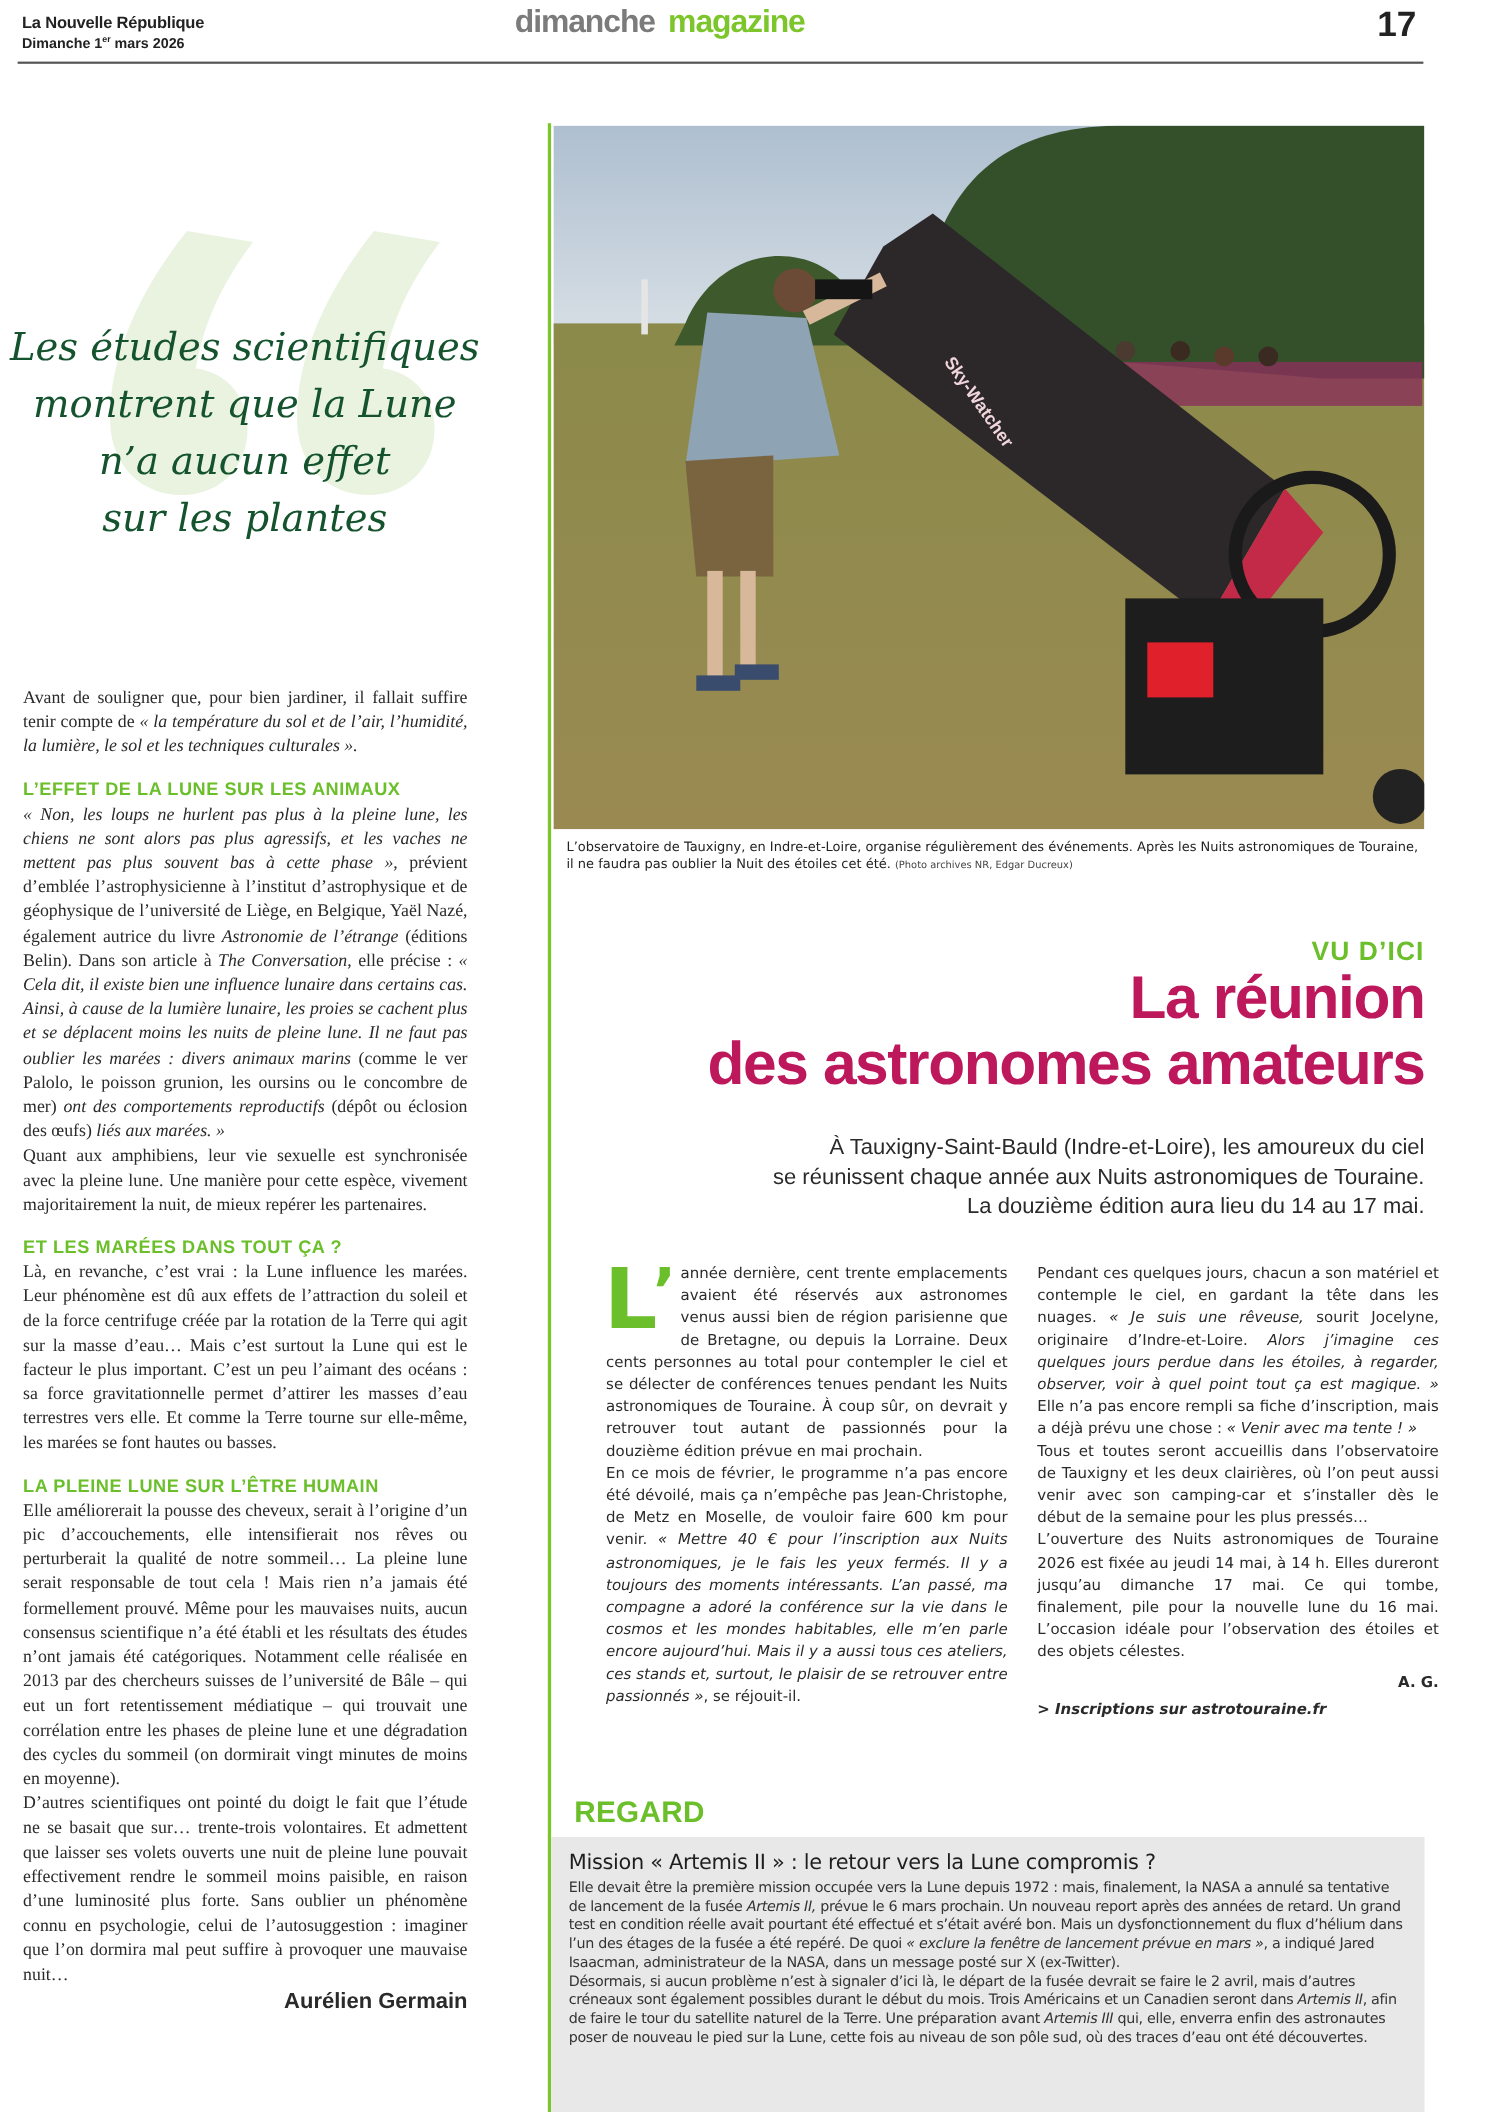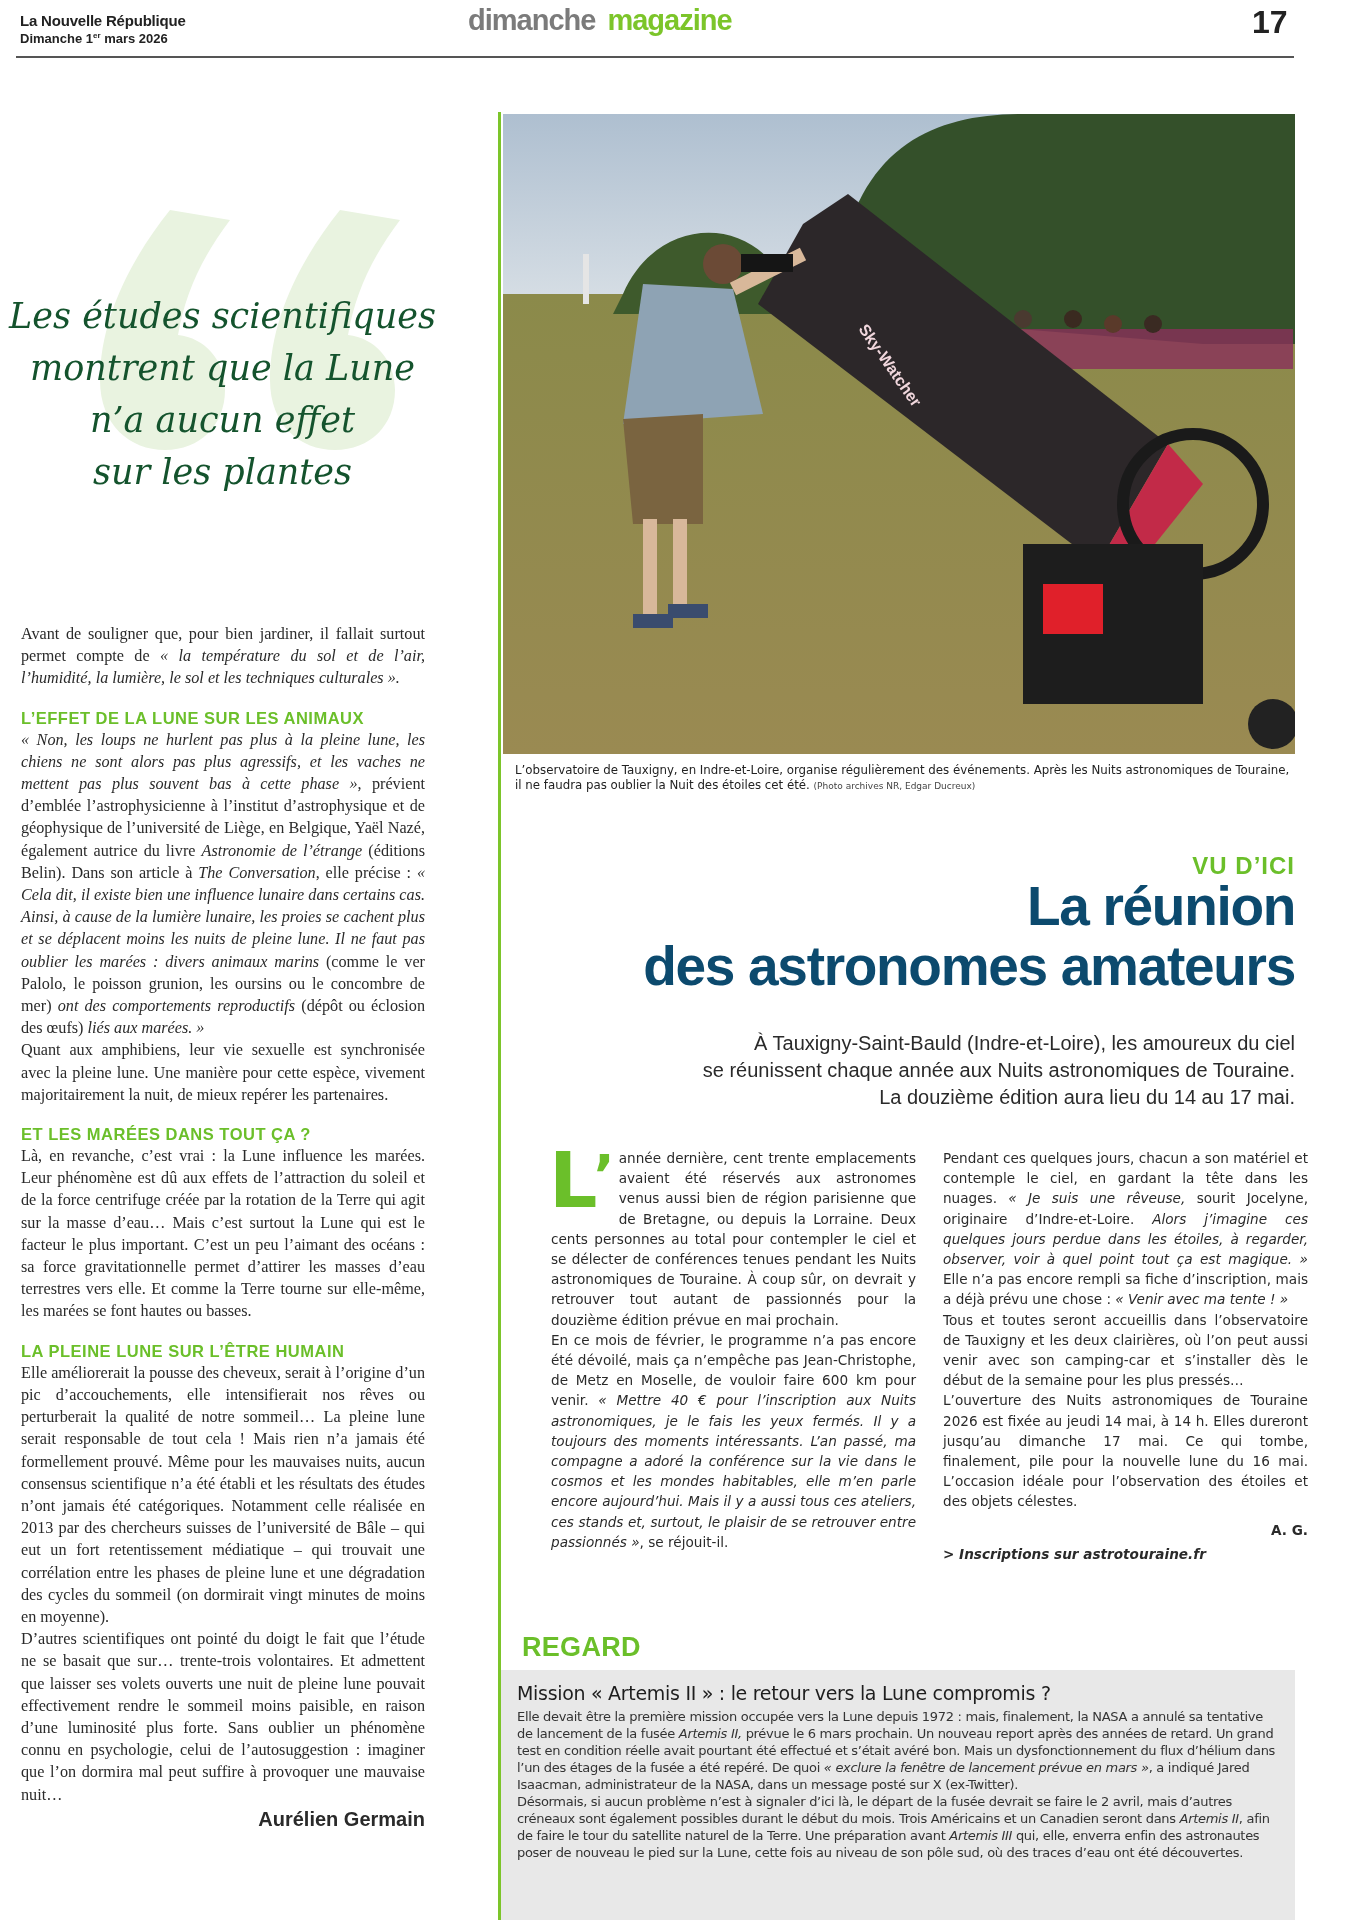--- a/index.html
+++ b/index.html
@@ -32,21 +32,21 @@
   
   .green-rule { position: absolute; left: 498px; top: 112px; width: 3px; height: 1808px; background: #7cc52a; }
 
   
   .photo { position: absolute; left: 503px; top: 114px; width: 792px; height: 640px; overflow: hidden; }
   .caption { position: absolute; left: 515px; top: 763px; width: 780px; font-family: "DejaVu Sans", sans-serif; font-size: 11.8px; line-height: 15px; color: #222; }
   .caption .credit { font-size: 9px; color: #444; }
 
   
   .kicker { position: absolute; right: 58px; top: 852px; font-family: "Liberation Sans", sans-serif; font-weight: bold; font-size: 24px; color: #6bbf2a; letter-spacing: 1px; }
-  .headline { position: absolute; right: 58px; top: 876px; text-align: right; font-family: "Liberation Sans", sans-serif; font-weight: bold; font-size: 55px; line-height: 60px; color: #0c4a6e; letter-spacing: -1.3px; }
+  .headline { position: absolute; right: 58px; top: 876px; text-align: right; font-family: "Liberation Sans", sans-serif; font-weight: bold; font-size: 55px; line-height: 60px; color: #be185d; letter-spacing: -1.3px; }
   .standfirst { position: absolute; right: 58px; top: 1030px; text-align: right; font-family: "Liberation Sans Narrow", "Liberation Sans", sans-serif; font-size: 20px; line-height: 27px; color: #2a2a2a; transform-origin: right top; }
 
   
   .art-col { position: absolute; top: 1148px; width: 365px; font-family: "DejaVu Sans", sans-serif; font-size: 13.6px; line-height: 20.2px; color: #2a2a2a; text-align: justify; }
   .art-col p { margin: 0; }
   .art-col.c1 { left: 551px; }
   .art-col.c2 { left: 943px; }
   .dropcap { float: left; font-family: "DejaVu Sans", sans-serif; font-weight: bold; color: #6bbf2a; font-size: 76px; line-height: 58px; margin: 4px 4px 0 -2px; height: 58px; }
   .dropcap .apos { font-size: 56px; vertical-align: top; position: relative; top: -6px; margin-left: -4px; }
   .art-col .sig { text-align: right; font-weight: bold; margin-top: 8px; }
@@ -76,21 +76,21 @@
   <path d="M280 10 C240 60 210 120 210 180 C210 225 240 250 275 250 C310 250 335 225 335 190 C335 160 315 138 288 135 C295 95 310 60 340 20 Z" fill="#e9f3e0"></path>
 </svg>
 <div class="pull-quote">
   <div>Les études scientifiques</div>
   <div>montrent que la Lune</div>
   <div>n’a aucun effet</div>
   <div>sur les plantes</div>
 </div>
 
 <div class="left-col">
-  <p><span>Avant de souligner que, pour bien jardiner, il fallait surtout permet compte de </span><span class="it">« la température du sol et de l’air, l’humidité, la lumière, le sol et les techniques culturales ».</span></p>
+  <p><span>Avant de souligner que, pour bien jardiner, il fallait suffire tenir compte de </span><span class="it">« la température du sol et de l’air, l’humidité, la lumière, le sol et les techniques culturales ».</span></p>
 
   <h3>L’EFFET DE LA LUNE SUR LES ANIMAUX</h3>
   <p><span class="it">« Non, les loups ne hurlent pas plus à la pleine lune, les chiens ne sont alors pas plus agressifs, et les vaches ne mettent pas plus souvent bas à cette phase »</span><span>, prévient d’emblée l’astrophysicienne à l’institut d’astrophysique et de géophysique de l’université de Liège, en Belgique, Yaël Nazé, également autrice du livre </span><span class="it">Astronomie de l’étrange</span><span> (éditions Belin). Dans son article à </span><span class="it">The Conversation</span><span>, elle précise : </span><span class="it">« Cela dit, il existe bien une influence lunaire dans certains cas. Ainsi, à cause de la lumière lunaire, les proies se cachent plus et se déplacent moins les nuits de pleine lune. Il ne faut pas oublier les marées : divers animaux marins</span><span> (comme le ver Palolo, le poisson grunion, les oursins ou le concombre de mer) </span><span class="it">ont des comportements reproductifs</span><span> (dépôt ou éclosion des œufs) </span><span class="it">liés aux marées. »</span></p>
   <p>Quant aux amphibiens, leur vie sexuelle est synchronisée avec la pleine lune. Une manière pour cette espèce, vivement majoritairement la nuit, de mieux repérer les partenaires.</p>
 
   <h3>ET LES MARÉES DANS TOUT ÇA ?</h3>
   <p>Là, en revanche, c’est vrai : la Lune influence les marées. Leur phénomène est dû aux effets de l’attraction du soleil et de la force centrifuge créée par la rotation de la Terre qui agit sur la masse d’eau… Mais c’est surtout la Lune qui est le facteur le plus important. C’est un peu l’aimant des océans : sa force gravitationnelle permet d’attirer les masses d’eau terrestres vers elle. Et comme la Terre tourne sur elle-même, les marées se font hautes ou basses.</p>
 
   <h3>LA PLEINE LUNE SUR L’ÊTRE HUMAIN</h3>
   <p>Elle améliorerait la pousse des cheveux, serait à l’origine d’un pic d’accouchements, elle intensifierait nos rêves ou perturberait la qualité de notre sommeil… La pleine lune serait responsable de tout cela ! Mais rien n’a jamais été formellement prouvé. Même pour les mauvaises nuits, aucun consensus scientifique n’a été établi et les résultats des études n’ont jamais été catégoriques. Notamment celle réalisée en 2013 par des chercheurs suisses de l’université de Bâle – qui eut un fort retentissement médiatique – qui trouvait une corrélation entre les phases de pleine lune et une dégradation des cycles du sommeil (on dormirait vingt minutes de moins en moyenne).</p>

